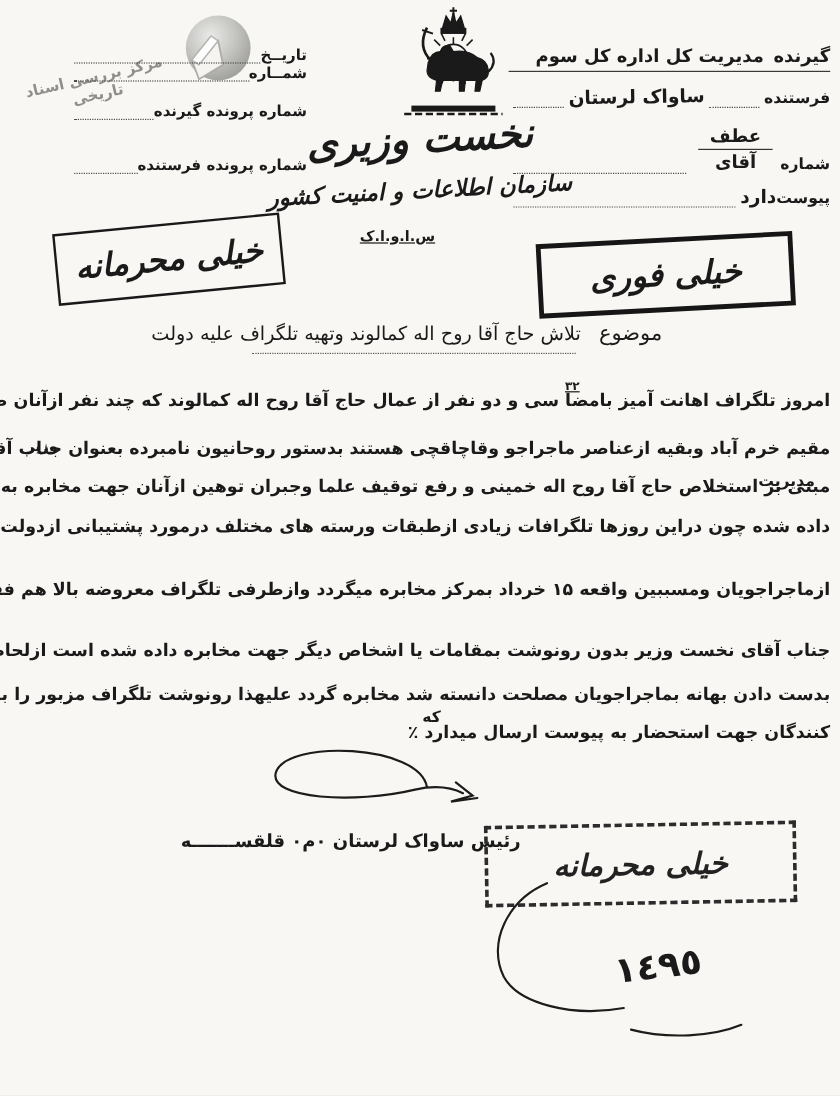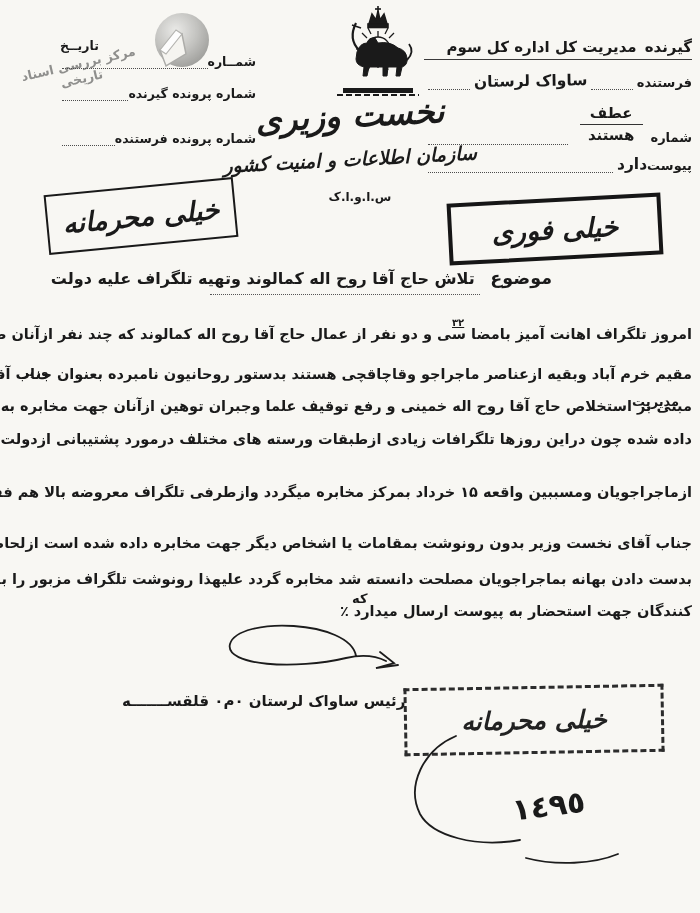--- a/index.html
+++ b/index.html
@@ -12,31 +12,31 @@
   .wm-globe{position:absolute;left:140px;top:10px;width:80px;height:68px;opacity:.85;}
   .wm-text{
     position:absolute;left:0px;top:56px;width:160px;
     font-size:12.5px;font-weight:700;color:#8f8f8d;text-align:center;
     transform:rotate(-13deg);letter-spacing:.5px;
   }
   
   .form-left{position:absolute;left:60px;top:36px;width:196px;}
   .fl-row{display:flex;flex-direction:row;align-items:flex-end;font-size:12.5px;font-weight:700;}
   .fl-row .dots{flex:1;border-bottom:1.6px dotted #4c4c4c;height:12px;margin-left:2px;}
-  .fl-row.r1{margin-top:2px;flex-direction:column;} .fl-row.r2{}
+  .fl-row.r1{margin-top:2px;} .fl-row.r2{}
   .fl-row.r3{margin-top:17px;} .fl-row.r4{margin-top:30px;}
   
   .emblem{position:absolute;left:322px;top:4px;width:112px;height:98px;}
   
   .lh-title{position:absolute;left:250px;top:96px;width:200px;text-align:center;
     font-size:33px;font-weight:700;font-style:italic;transform:rotate(-3deg);}
   .lh-sub{position:absolute;left:222px;top:148px;width:256px;text-align:center;
     font-size:19px;font-weight:700;font-style:italic;transform:rotate(-3deg);}
-  .lh-code{position:absolute;left:300px;top:190px;width:120px;text-align:center;
-    font-size:12px;font-weight:700;}
+  .lh-code{position:absolute;left:300px;top:190px;width:120px;text-align:left;
+    font-size:12px;font-weight:700;text-decoration:underline;}
   
   .form-right{position:absolute;right:8px;top:38px;width:268px;font-weight:700;}
   .fr-row{display:flex;align-items:flex-end;}
   .fr-row .dots{flex:1;border-bottom:1.4px dotted #4c4c4c;height:11px;margin:0 4px;}
   .fr-r1{font-size:15px;border-bottom:1.2px solid #3a3a3a;padding-bottom:3px;gap:8px;}
   .fr-r2{margin-top:12px;font-size:13px;}
   .fr-r2 .hand{font-size:15.5px;transform:rotate(-1deg);}
   .fr-r3{margin-top:14px;font-size:13px;align-items:flex-end;}
   .fraction{display:inline-flex;flex-direction:column;align-items:center;font-size:15px;
     margin:0 6px;line-height:1.25;}
@@ -47,44 +47,44 @@
   
   .stamp{position:absolute;display:flex;align-items:center;justify-content:center;
     font-weight:700;background:transparent;}
   .stamp-conf-top{left:46px;top:186px;width:186px;height:56px;border:2.5px solid #191919;
     transform:rotate(-5.5deg);font-size:27px;font-style:italic;}
   .stamp-urgent{left:448px;top:198px;width:206px;height:54px;border:4px solid #161616;
     transform:rotate(-3deg);font-size:27px;font-style:italic;letter-spacing:2px;}
   .stamp-conf-bottom{left:404px;top:686px;width:254px;height:62px;border:3px dashed #2c2c2c;
     transform:rotate(-1deg);font-size:25px;font-style:italic;letter-spacing:3px;color:#222;}
   
-  .subject{position:absolute;left:84px;top:268px;width:468px;font-size:16px;font-weight:700;
+  .subject{position:absolute;left:84px;top:268px;width:468px;font-size:16px;font-weight:400;
     white-space:nowrap;}
   .subject .subj-label{font-size:17.5px;margin-left:10px;}
   .subj-dots{position:absolute;right:72px;top:26px;width:270px;border-bottom:1.4px dotted #555;}
   
   .body-text{position:absolute;left:8px;top:326px;width:684px;}
   .bline{font-size:14.5px;font-weight:700;white-space:nowrap;
     text-align:justify;text-align-last:justify;letter-spacing:-0.2px;}
   .bline:nth-child(2){margin-top:24px;}
   .bline:nth-child(3){margin-top:16px;}
   .bline:nth-child(4){margin-top:17px;}
   .bline:nth-child(5){margin-top:37px;}
   .bline:nth-child(6){margin-top:35px;}
   .bline:nth-child(7){margin-top:20px;}
   .bline:nth-child(8){margin-top:16px;text-align:right;text-align-last:right;margin-left:250px;}
   .sup{position:absolute;font-weight:700;color:#1a1a1a;}
-  .sup-32{left:452px;top:317px;font-size:10px;text-decoration:underline;}
+  .sup-32{left:471px;top:317px;font-size:10px;text-decoration:underline;}
   .sup-vazir{left:22px;top:365px;font-size:12px;}
   .sup-abad{left:632px;top:394px;font-size:13px;}
   .sup-ke{left:352px;top:591px;font-size:13px;}
   
   .signature{position:absolute;left:208px;top:606px;width:224px;height:78px;}
   .signatory{position:absolute;left:122px;top:692px;width:312px;font-size:15px;font-weight:700;
-    text-align:left;white-space:nowrap;}
+    text-align:right;white-space:nowrap;}
   .flourish{position:absolute;left:378px;top:728px;width:262px;height:150px;}
   .reg-number{position:absolute;left:512px;top:788px;font-size:30px;font-weight:700;
     letter-spacing:7px;transform:rotate(-7deg);direction:ltr;}
 </style>
 </head>
 <body>
 
 <div class="page">
 
   <svg class="wm-globe" viewBox="0 0 80 68">
@@ -167,21 +167,21 @@
     <div class="fr-row fr-r2">
       <span>فرستنده</span>
       <span class="dots"></span>
       <span class="hand">ساواک لرستان</span>
       <span class="dots"></span>
     </div>
     <div class="fr-row fr-r3">
       <span>شماره</span>
       <span class="fraction">
         <span class="top">عطف</span>
-        <span class="bot">هستند</span>
+        <span class="bot">آقای</span>
       </span>
       <span class="dots"></span>
     </div>
     <div class="fr-row fr-r4">
       <span>پیوست</span>
       <span class="hand">دارد</span>
       <span class="dots"></span>
     </div>
   </div>
 

